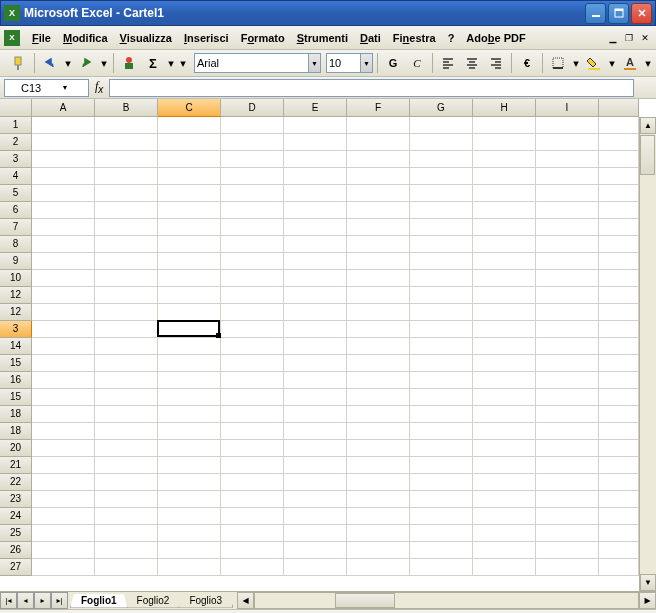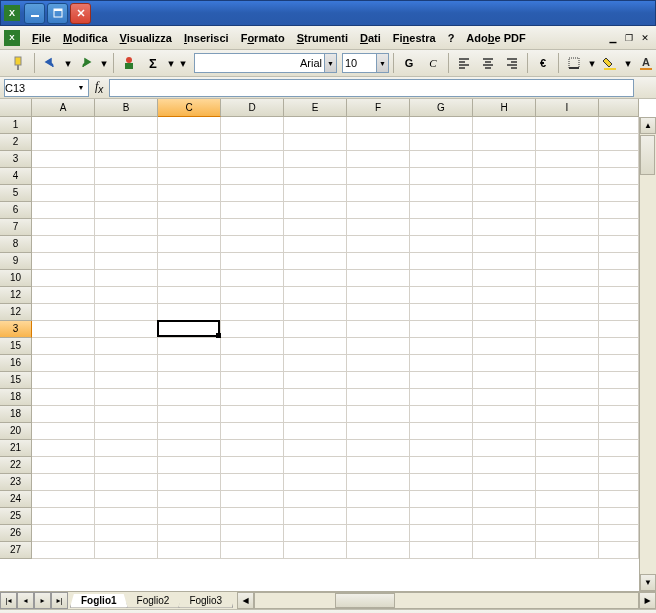--- a/index.html
+++ b/index.html
@@ -19,26 +19,26 @@
 .menu-spacer { flex: 1; }
 .doc-btns { display: flex; gap: 2px; margin-left: 4px; }
 .doc-btn { width: 14px; height: 14px; display: flex; align-items: center; justify-content: center; font-size: 9px; cursor: pointer; }
 
 .toolbar { height: 27px; background: linear-gradient(to bottom, #f4f3ee, #e3e0d0); display: flex; align-items: center; padding: 0 4px; border-bottom: 1px solid #c0beb0; gap: 2px; }
 .tb-sep { width: 4px; height: 20px; border-left: 1px solid #b0ad9d; margin: 0 2px; }
 .tb-grip { width: 4px; height: 20px; background: repeating-linear-gradient(to bottom, #999 0, #999 1px, transparent 1px, transparent 3px); margin-right: 2px; }
 .tb-btn { min-width: 22px; height: 22px; display: flex; align-items: center; justify-content: center; cursor: pointer; border: 1px solid transparent; }
 .tb-dd { display: flex; align-items: center; height: 22px; }
 .tb-dd select, .tb-dd input { height: 20px; font-size: 11px; border: 1px solid #7f9db9; background: white; padding: 0 2px; }
-.tb-dd .font-sel { width: 131px; text-align: right; }
+.tb-dd .font-sel { width: 115px; }
 .tb-dd .size-sel { width: 35px; }
 .tb-dd .dd-arrow { width: 12px; height: 20px; border: 1px solid #7f9db9; border-left: none; background: linear-gradient(to bottom, #e8e8e8, #d0d0d0); display: flex; align-items: center; justify-content: center; font-size: 7px; }
 
 .namebox-row { height: 22px; background: linear-gradient(to bottom, #f4f3ee, #e3e0d0); display: flex; align-items: center; padding: 0 4px; border-bottom: 1px solid #c0beb0; }
-.namebox { width: 85px; height: 18px; border: 1px solid #7f9db9; background: white; padding: 0 0; display: flex; align-items: center; font-size: 11px; }
+.namebox { width: 85px; height: 18px; border: 1px solid #7f9db9; background: white; padding: 0 16px; display: flex; align-items: center; font-size: 11px; }
 .namebox .dd-arrow { width: 14px; text-align: center; font-size: 7px; margin-left: auto; }
 .fx-label { margin: 0 6px; font-style: italic; font-family: 'Times New Roman', serif; font-size: 12px; }
 .formula-bar { flex: 1; height: 18px; border: 1px solid #7f9db9; background: white; margin-right: 18px; }
 
 .grid-area { position: relative; height: 492px; background: white; display: flex; flex-direction: column; }
 .col-headers { display: flex; height: 18px; }
 .corner { width: 32px; height: 18px; background: linear-gradient(to bottom, #f0efe8, #dcdac9); border-right: 1px solid #b0ad9d; border-bottom: 1px solid #b0ad9d; }
 .col-h { width: 63px; height: 18px; background: linear-gradient(to bottom, #f0efe8, #dcdac9); border-right: 1px solid #b0ad9d; border-bottom: 1px solid #b0ad9d; text-align: center; line-height: 17px; font-size: 10px; }
 .col-h.sel { background: linear-gradient(to bottom, #ffd898, #f8b44c); border-bottom: 1px solid #d87a00; }
 .grid-body { flex: 1; overflow: hidden; position: relative; }
@@ -65,20 +65,21 @@
 
 .statusbar { height: 20px; background: linear-gradient(to bottom, #f4f3ee, #e3e0d0); display: flex; align-items: center; padding: 0 6px; border-top: 1px solid #c0beb0; font-size: 10px; }
 
 svg { display: block; }
 </style>
 </head>
 <body>
 
 <div class="titlebar">
   <span class="app-icon">X</span>
+  <span class="title">Microsoft Excel - Cartel1</span>
   <div class="win-btns">
     <div class="win-btn">
         <svg width="10" height="10">
           <rect x="1" y="7" width="8" height="2" fill="white"></rect>
         </svg>
       </div>
     <div class="win-btn">
         <svg width="10" height="10">
           <rect x="1" y="1" width="8" height="8" fill="none" stroke="white" stroke-width="1"></rect>
           <rect x="1" y="1" width="8" height="2" fill="white"></rect>
@@ -386,20 +387,33 @@
         <div class="cell"></div>
         <div class="cell"></div>
         <div class="cell"></div>
         <div class="cell"></div>
         <div class="cell"></div>
         <div class="cell"></div>
         <div class="cell"></div>
         <div class="cell" style="width: 40px;"></div>
       </div>
       <div class="row">
+        <div class="row-h">14</div>
+        <div class="cell"></div>
+        <div class="cell"></div>
+        <div class="cell"></div>
+        <div class="cell"></div>
+        <div class="cell"></div>
+        <div class="cell"></div>
+        <div class="cell"></div>
+        <div class="cell"></div>
+        <div class="cell"></div>
+        <div class="cell" style="width: 40px;"></div>
+      </div>
+      <div class="row">
         <div class="row-h">15</div>
         <div class="cell"></div>
         <div class="cell"></div>
         <div class="cell"></div>
         <div class="cell"></div>
         <div class="cell"></div>
         <div class="cell"></div>
         <div class="cell"></div>
         <div class="cell"></div>
         <div class="cell"></div>

